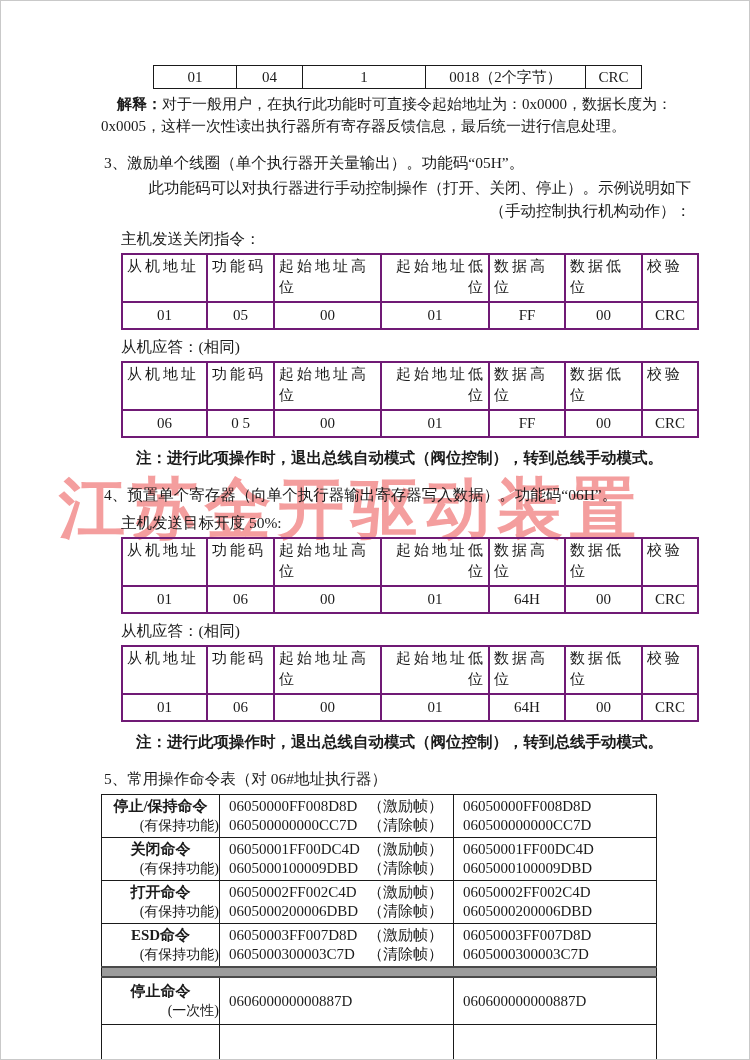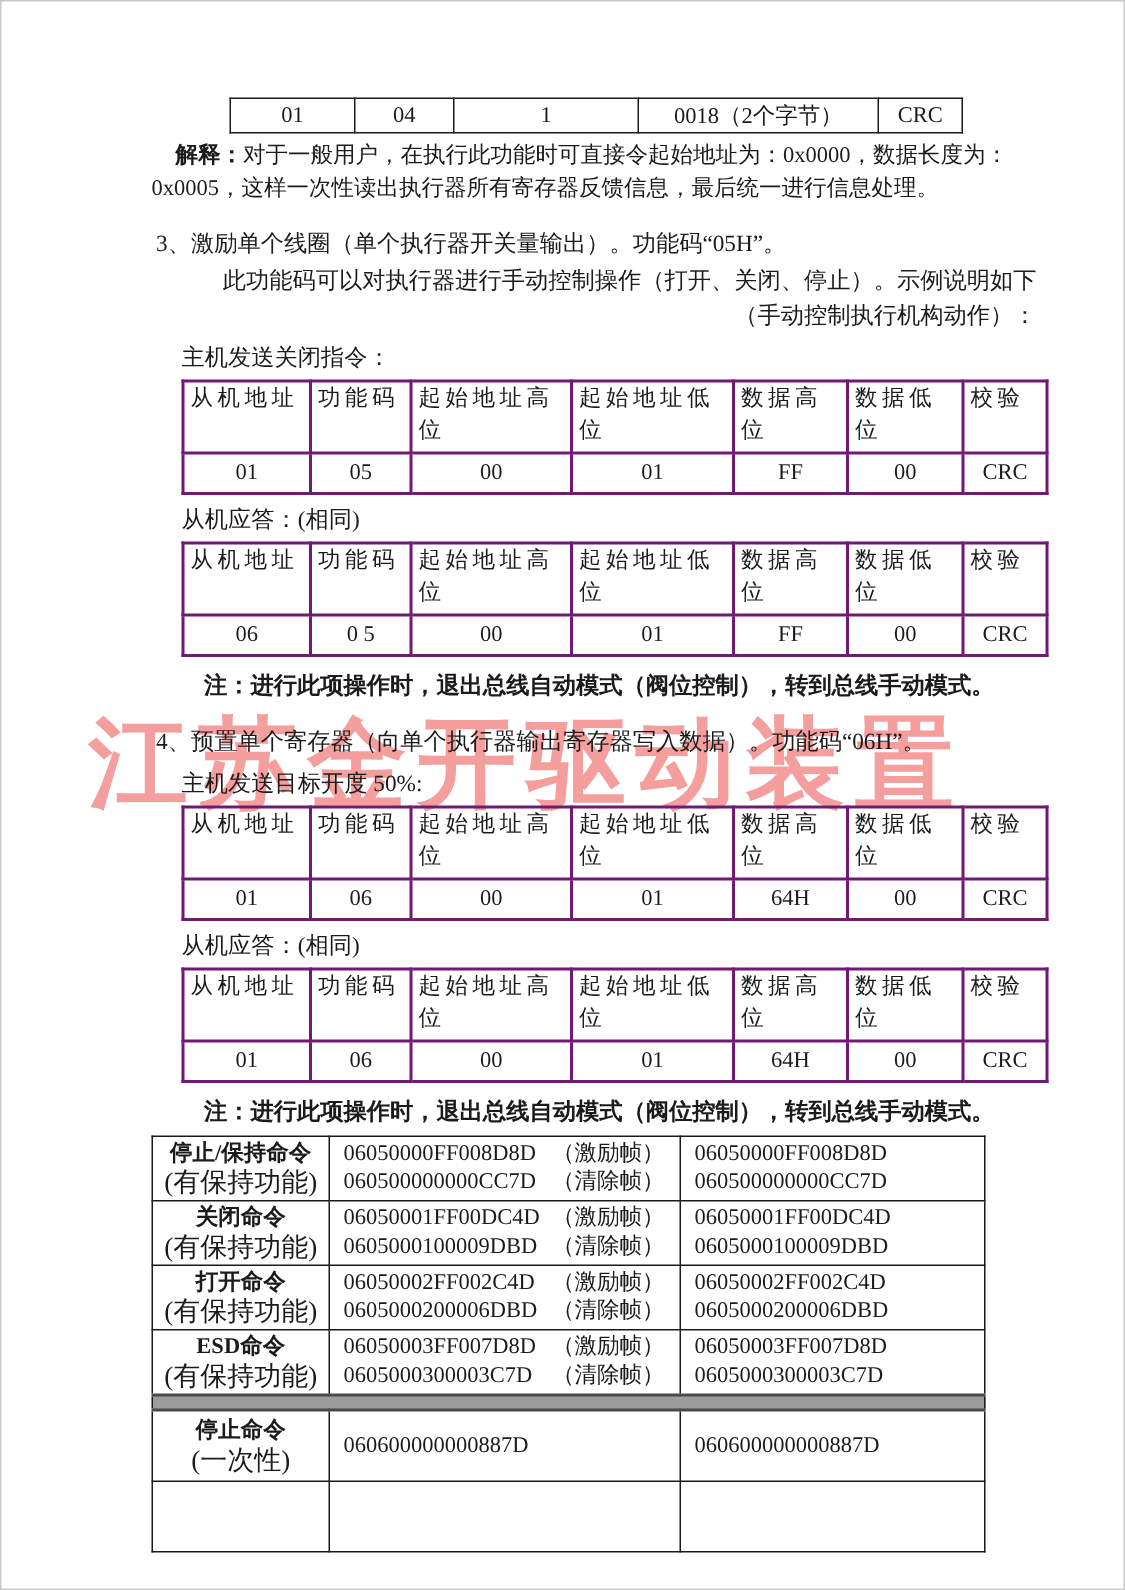--- a/index.html
+++ b/index.html
@@ -31,36 +31,36 @@
   .expl{margin:4px 52px 0 100px;font-size:15px;line-height:22px;text-indent:16px;}
 
   .sec-heading{margin:15px 40px 0 103px;font-size:15.5px;line-height:22px;}
   .sec-body{margin:2px 58px 0 120px;font-size:15.5px;line-height:23px;text-align:right;}
   .lbl{margin:6px 0 4px 120px;font-size:15.5px;line-height:21px;}
   .note{margin:9px 0 0 135px;font-size:15.5px;font-weight:bold;line-height:22px;}
 
   
   table.modbus{border-collapse:collapse;margin-left:120px;width:520px;font-size:15px;table-layout:fixed;}
   table.modbus td{border:2px solid #701a75;background:transparent;}
-  .mc0{width:77px;}.mc1{width:59px;}.mc2{width:99px;}.mc3{width:100px;}
+  .mc0{width:77px;}.mc1{width:59px;}.mc2{width:99px;}.mc3{width:100px;text-align:right;}
   .mc4{width:68px;}.mc5{width:69px;}.mc6{width:48px;}
   tr.hrow td{height:44px;vertical-align:top;padding:1px 2px 1px 4px;line-height:21px;letter-spacing:3px;}
   tr.drow td{height:23px;text-align:center;letter-spacing:0;}
 
   
   table.cmd{border-collapse:collapse;margin:4px 0 0 100px;width:555px;font-size:15px;table-layout:fixed;}
   table.cmd td{border:1px solid #1a1a1a;background:transparent;vertical-align:middle;}
   .cc0{width:118px;}.cc1{width:234px;}.cc2{width:203px;}
   tr.chead td{height:25px;text-align:center;font-weight:bold;font-size:15.5px;}
   tr.crow td{padding:1px 0;}
   tr.crow.two td{height:40px;}
   tr.crow.one td{height:44px;}
   .opcell{text-align:center;line-height:19px;}
   .opcell .op{font-weight:bold;}
-  .opcell .sub{font-size:18px;}
+  .opcell .sub{font-size:14px;text-align:right;}
   .sendcell .fl{display:flex;justify-content:space-between;padding:0 10px 0 9px;line-height:19px;}
   .respcell div{padding-left:9px;line-height:19px;}
   tr.seprow td{height:8px;background:#9c9c9c;border-top:2px solid #4a4a4a;border-bottom:2px solid #4a4a4a;padding:0;}
 </style>
 </head>
 <body>
 
 <div class="watermark">江苏金开驱动装置</div>
 
 <div class="content">
@@ -174,20 +174,21 @@
         <td>00</td>
         <td>01</td>
         <td>64H</td>
         <td>00</td>
         <td>CRC</td>
       </tr>
     </tbody>
   </table>
   <div class="note">注：进行此项操作时，退出总线自动模式（阀位控制），转到总线手动模式。</div>
 
+  <div class="sec-heading">5、常用操作命令表（对 06#地址执行器）</div>
   <table class="cmd">
     <colgroup>
         <col class="cc0">
         <col class="cc1">
         <col class="cc2">
       </colgroup>
     <tbody>
 
       <tr class="crow two">
         <td class="opcell">

